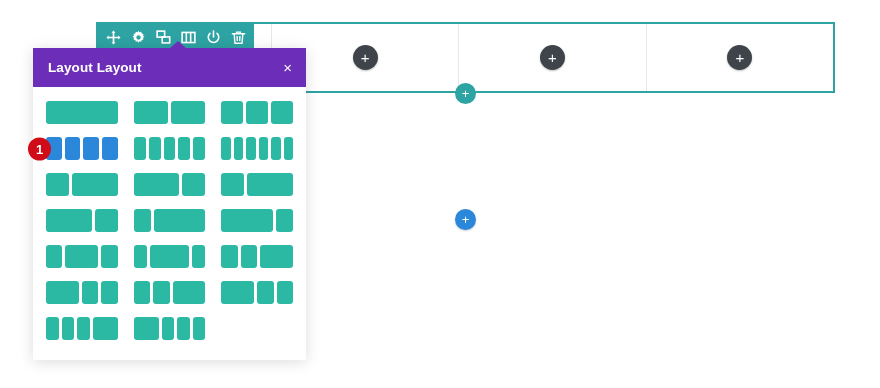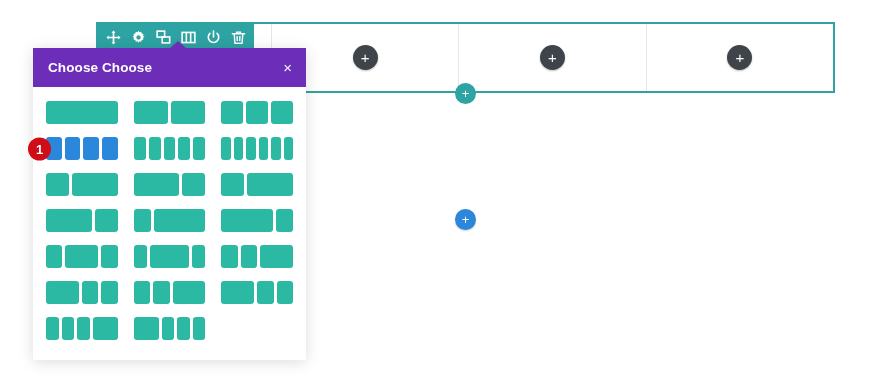--- a/index.html
+++ b/index.html
@@ -287,21 +287,21 @@
         <path d="M3.4 4 l.8 10.1 h7.6 L12.6 4"></path>
         <line x1="6.5" y1="6.4" x2="6.7" y2="11.8"></line>
         <line x1="9.5" y1="6.4" x2="9.3" y2="11.8"></line>
       </svg>
     </div>
   </div>
 
   <div class="modal">
     <div class="modal-caret"></div>
     <div class="modal-header">
-      <span class="modal-title">Choose Choose</span>
+      <span class="modal-title">Layout Layout</span>
       <span class="modal-close">×</span>
     </div>
     <div class="modal-body">
       <div class="layout-grid" id="layout-grid">
           <div class="layout-option">
             <div class="seg" style="flex: 1 1 0px;"></div>
           </div>
           <div class="layout-option">
             <div class="seg" style="flex: 1 1 0px;"></div>
             <div class="seg" style="flex: 1 1 0px;"></div>

